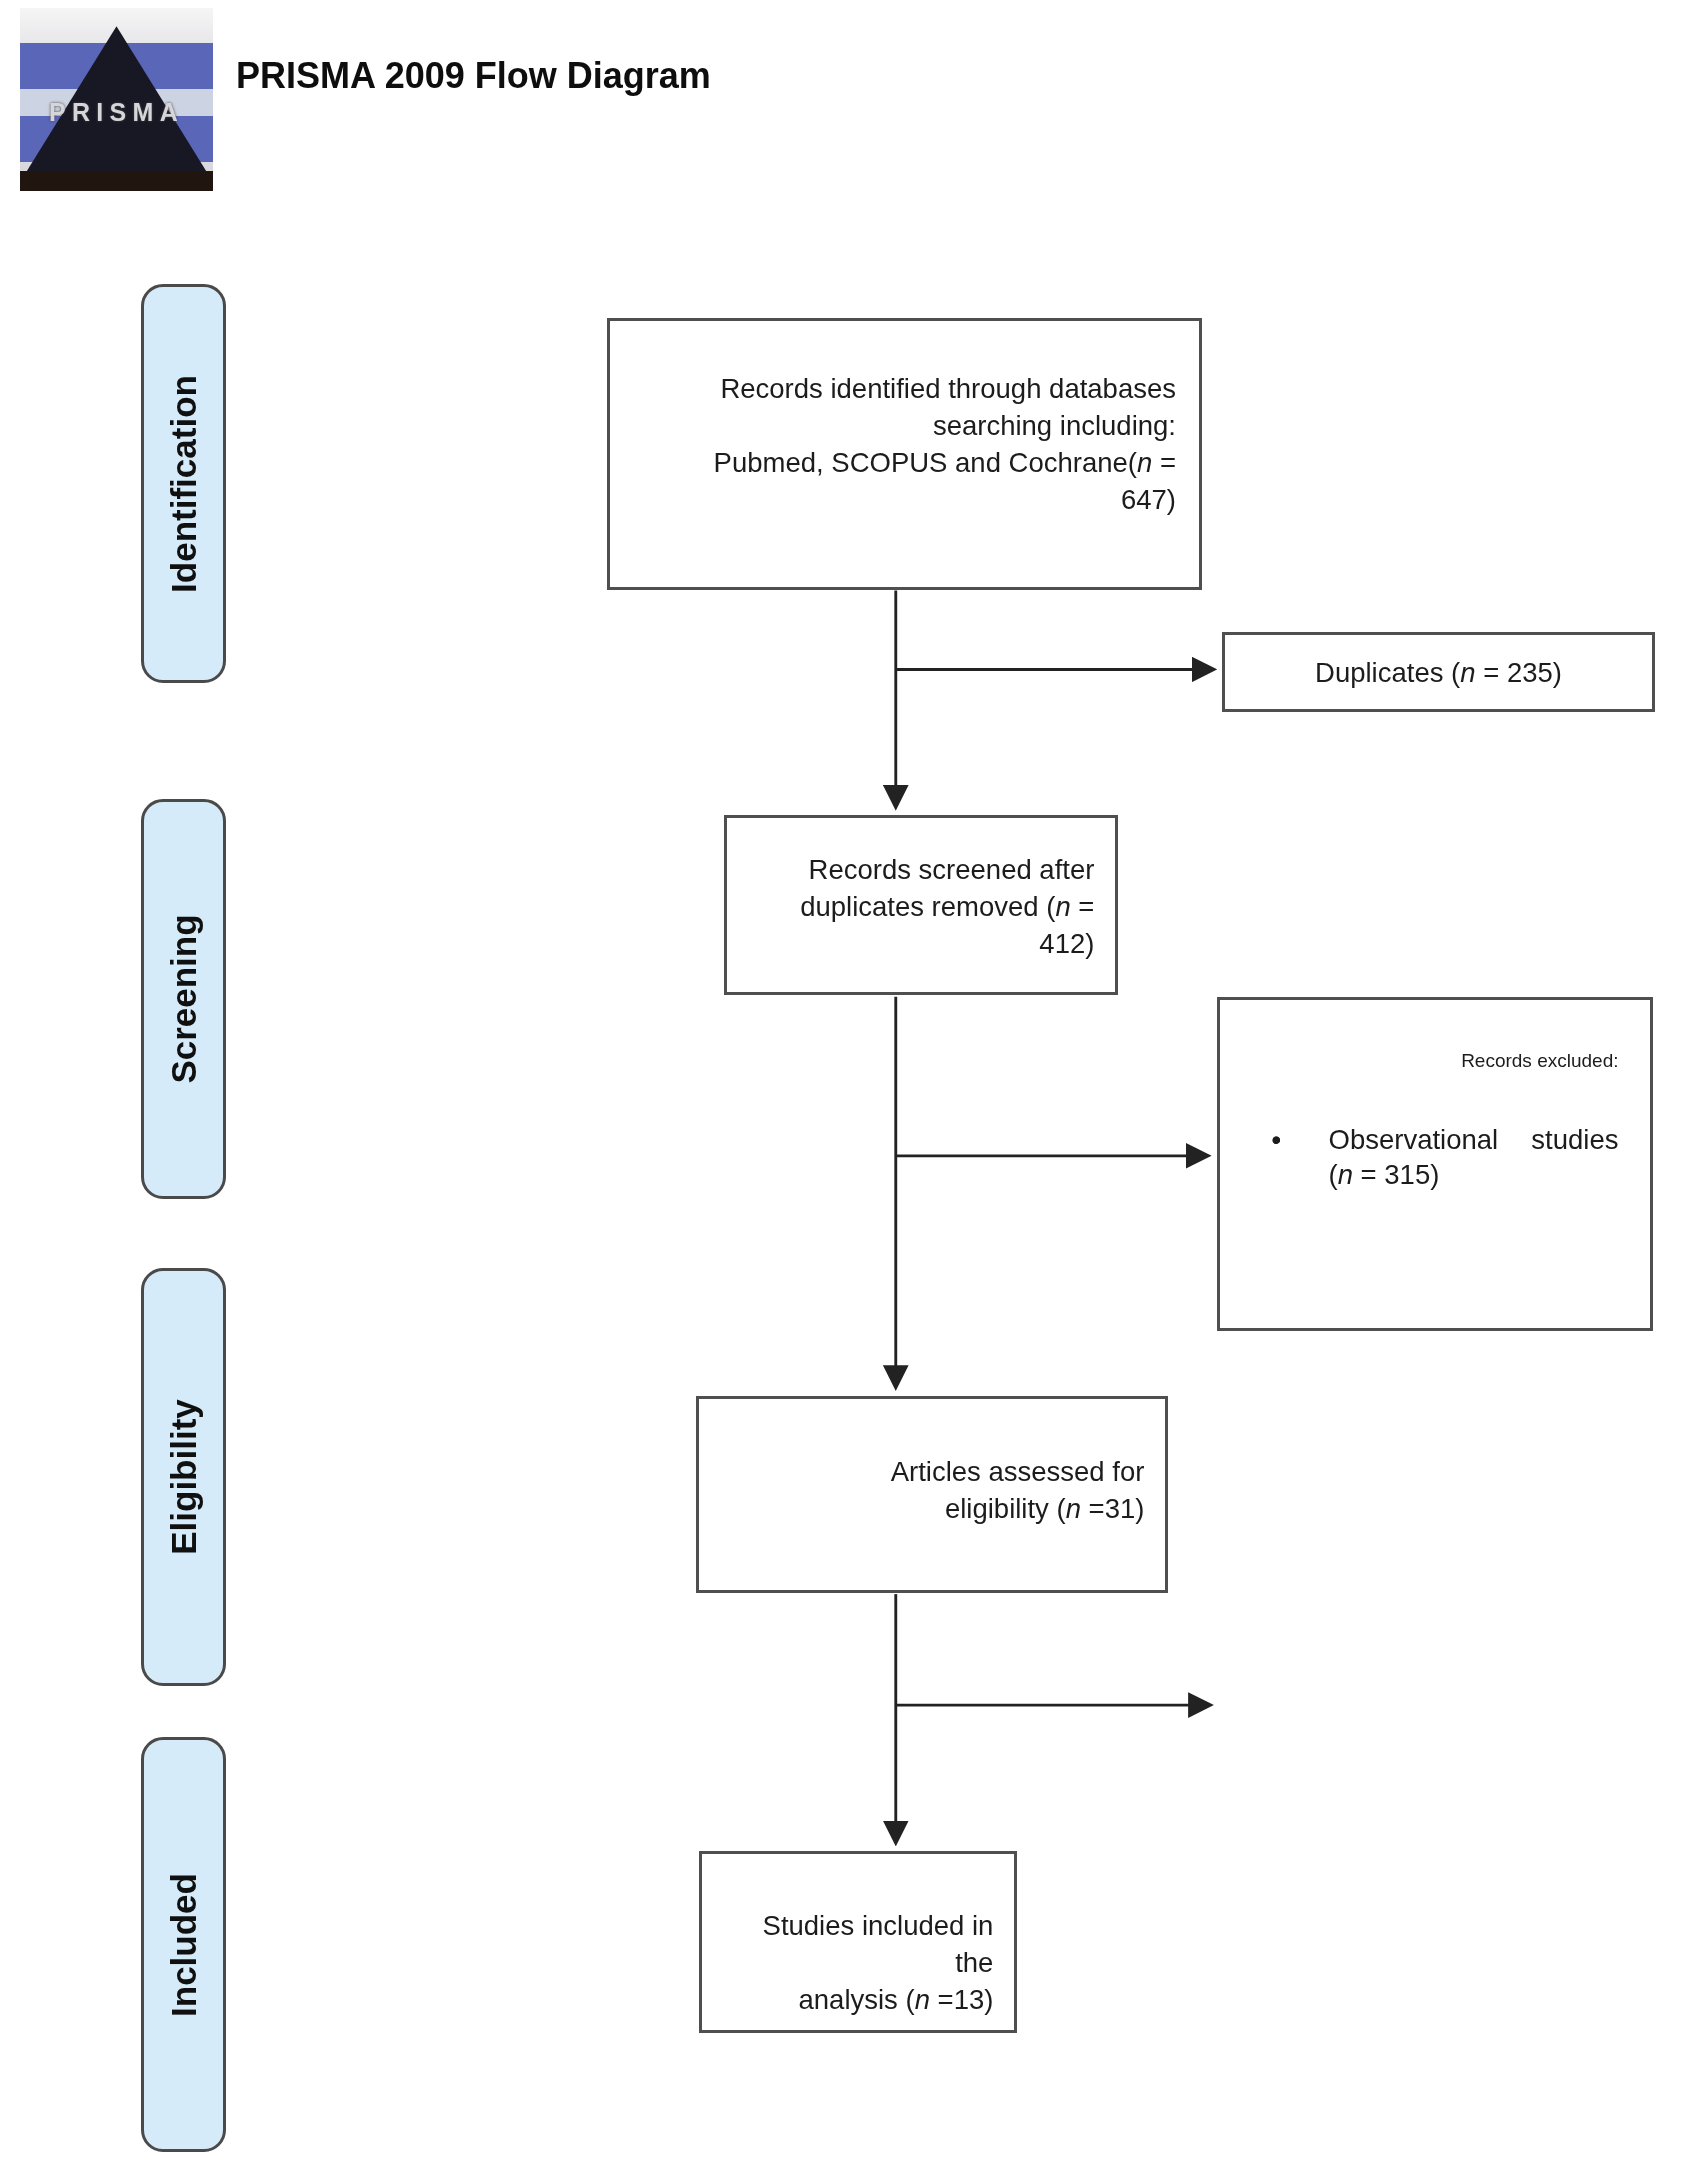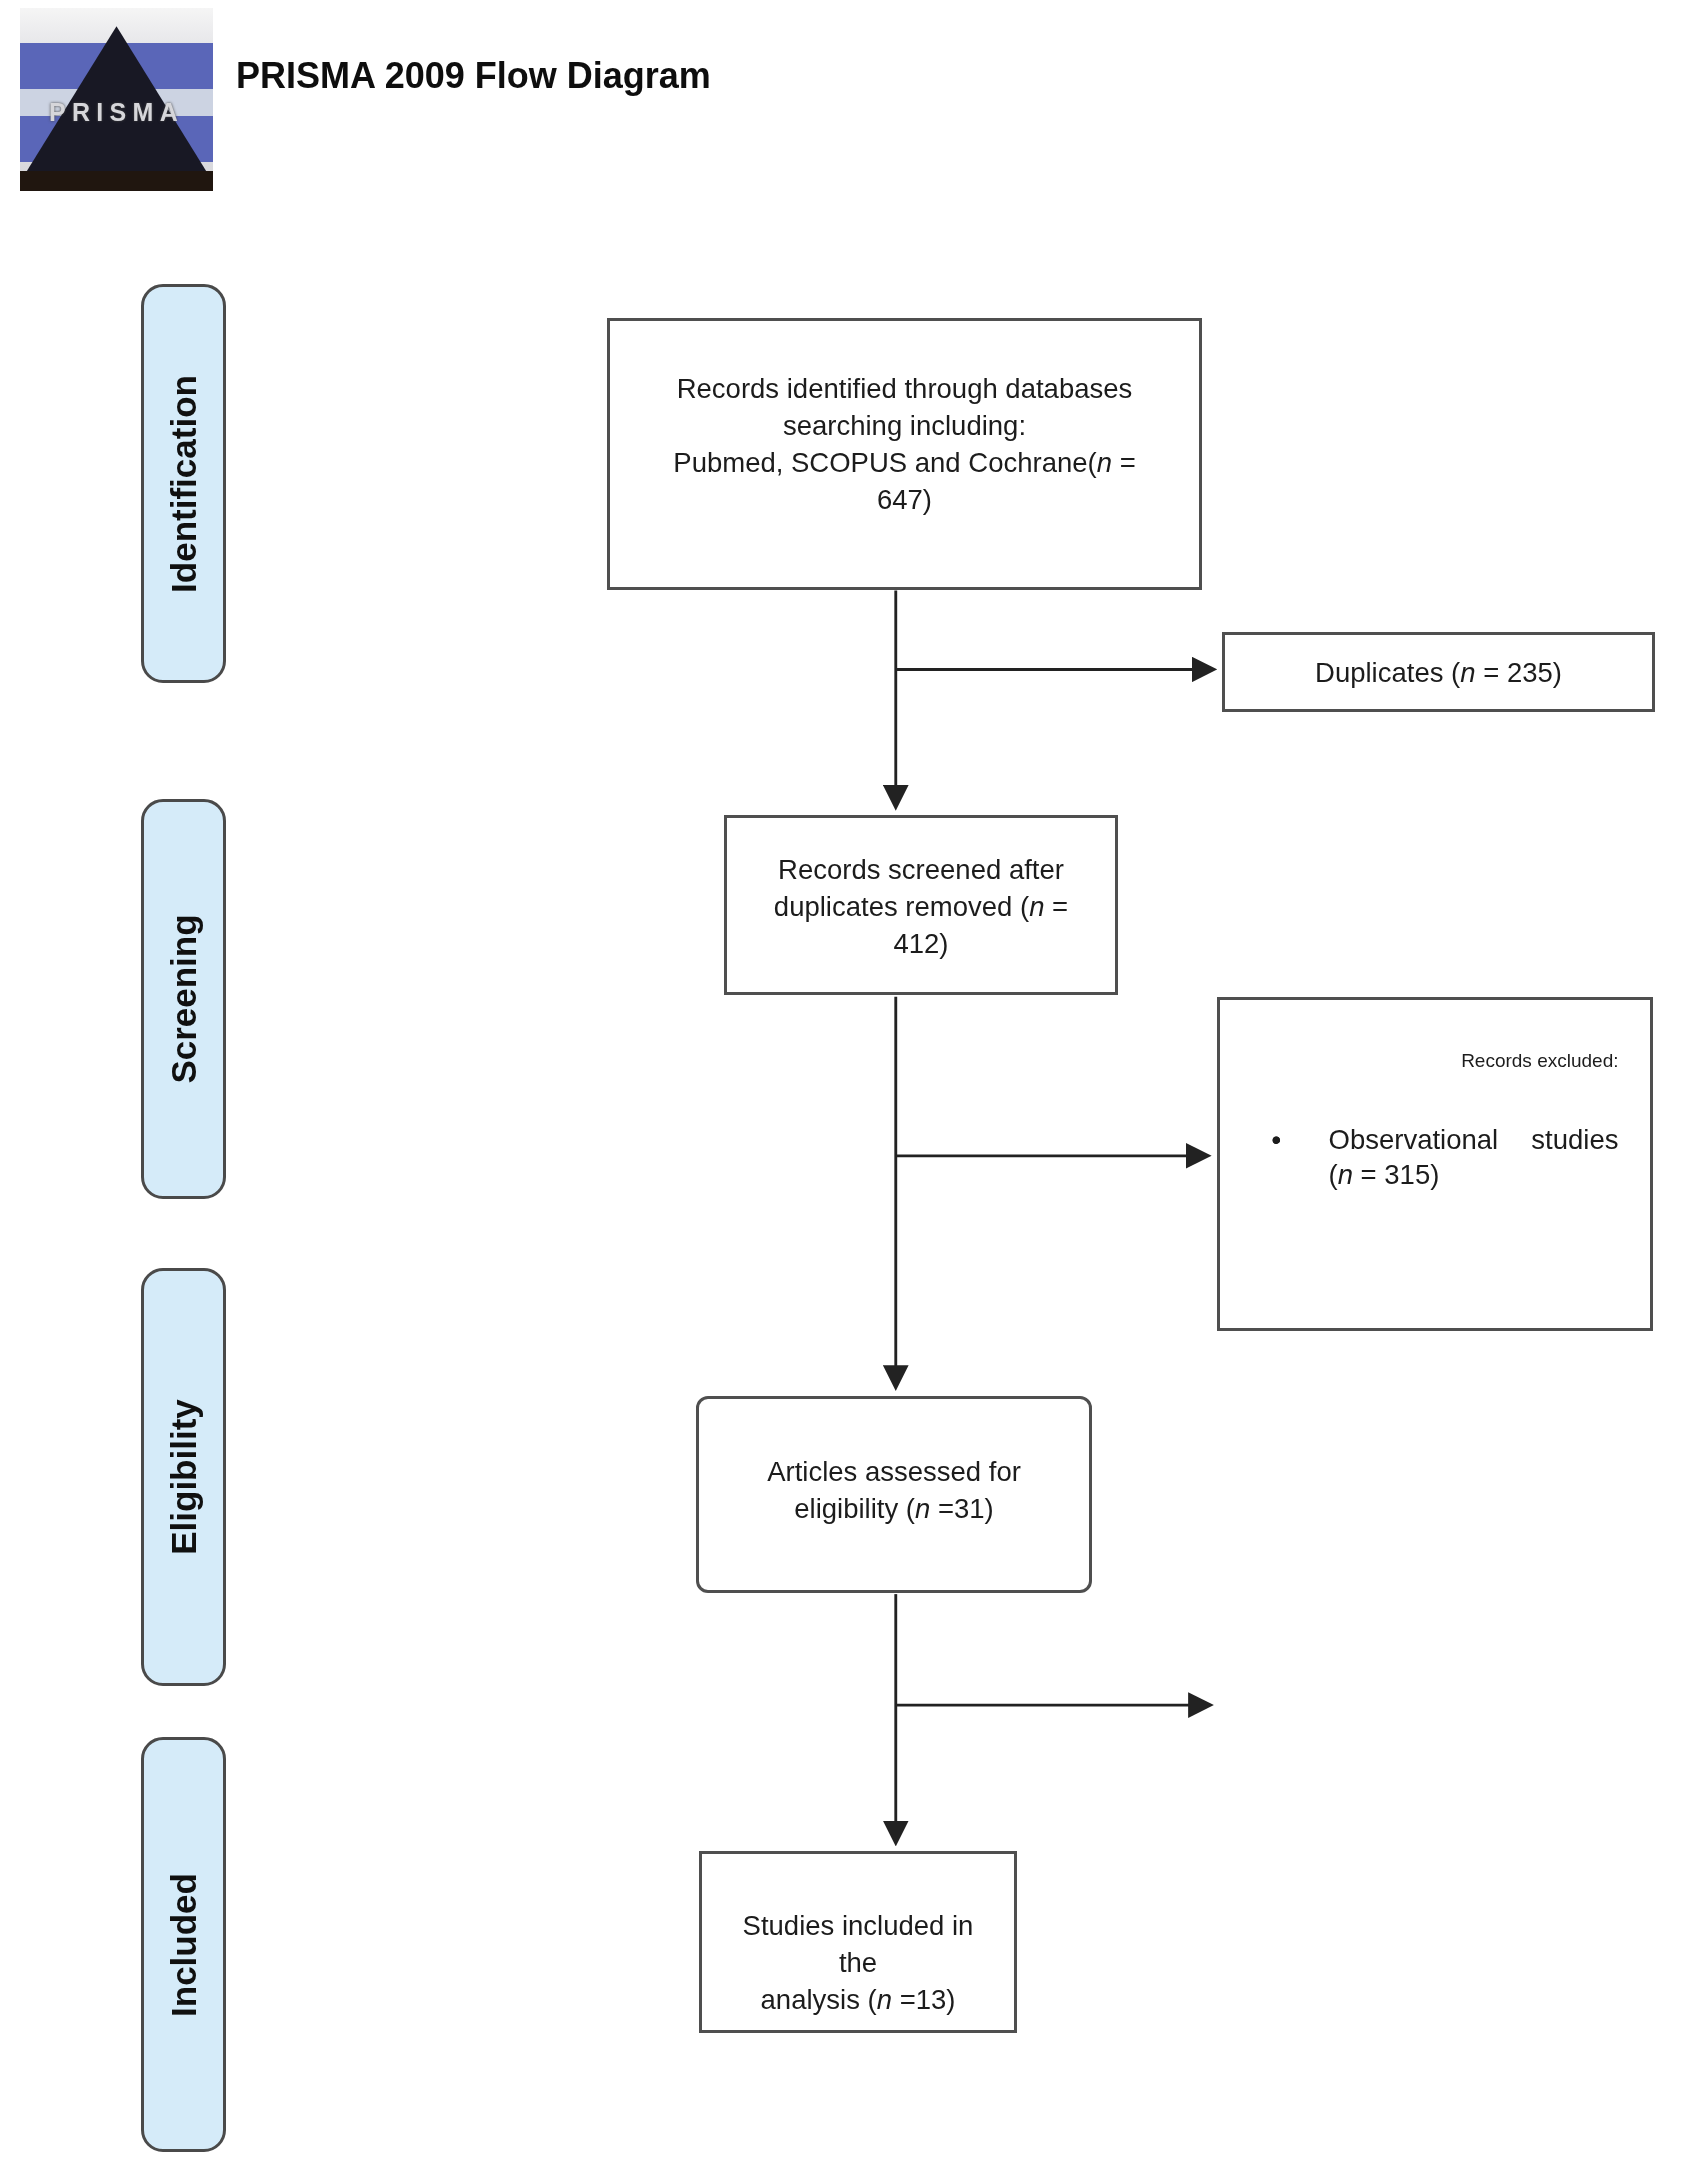--- a/index.html
+++ b/index.html
@@ -23,25 +23,25 @@
   .phase{position:absolute;left:141px;width:85px;background:#d5ebf9;border:3.4px solid #4a4a4a;
          border-radius:22px;box-sizing:border-box;display:flex;align-items:center;justify-content:center;}
   .phase span{transform:rotate(-90deg);white-space:nowrap;font-weight:bold;font-size:35px;color:#101010;}
   #phase-identification{top:284px;height:399px;}
   #phase-screening{top:799px;height:400px;}
   #phase-eligibility{top:1268px;height:418px;}
   #phase-included{top:1737px;height:415px;}
 
   
   .box{position:absolute;background:#ffffff;border:3.4px solid #4f4f4f;box-sizing:border-box;}
-  .flow-text{font-size:27.5px;line-height:37px;color:#1c1c1c;text-align:center;white-space:pre-line;}
+  .flow-text{font-size:27.5px;line-height:37px;color:#1c1c1c;text-align:right;white-space:pre-line;}
   #box-identified{left:607px;top:318px;width:595px;height:272px;padding:49px 23px 0 23px;}
   #box-duplicates{left:1222px;top:632px;width:433px;height:80px;display:flex;align-items:center;justify-content:center;}
   #box-screened{left:724px;top:815px;width:394px;height:180px;padding:33px 20.6px 0 20.6px;}
-  #box-assessed{left:696px;top:1396px;width:396px;height:197px;padding:54px 20.6px 0 20.6px;border-radius:12px;}
+  #box-assessed{left:696px;top:1396px;width:472px;height:197px;padding:54px 20.6px 0 20.6px;}
   #box-included-final{left:699px;top:1851px;width:318px;height:182px;padding:53px 20.6px 0 20.6px;}
 
   #box-excluded{left:1217px;top:997px;width:436px;height:334px;padding:31.5px 31.5px 0 31.5px;}
   .excluded-title{font-size:19px;line-height:37px;text-align:right;color:#1c1c1c;margin-top:10px;}
   .bullet-list{margin:43px 0 0 20px;padding:0;}
   .bullet-item{list-style:none;position:relative;padding-left:57px;text-align:justify;
                font-size:27.5px;line-height:35px;color:#1c1c1c;margin:0;}
   .bullet-item .bullet{position:absolute;left:0;top:0;}
 
   #box-rcts{left:1219px;top:1594px;width:435px;height:252px;padding:35px 30px 0 30px;

